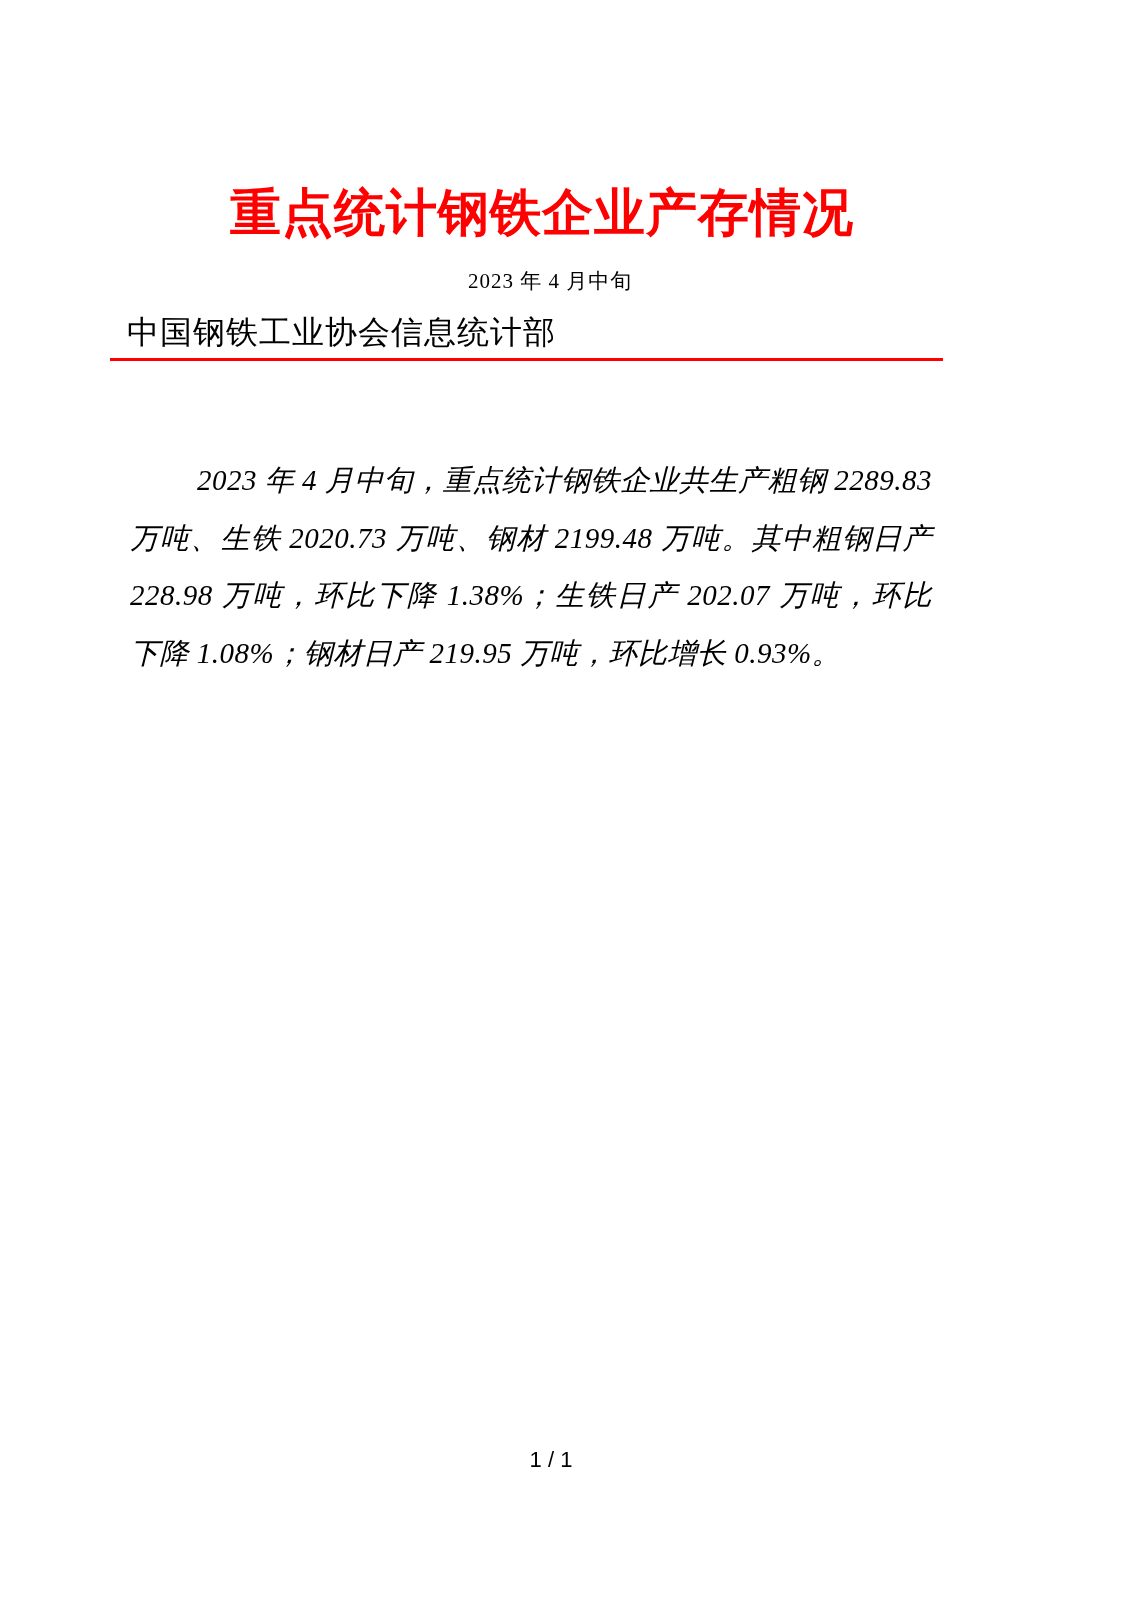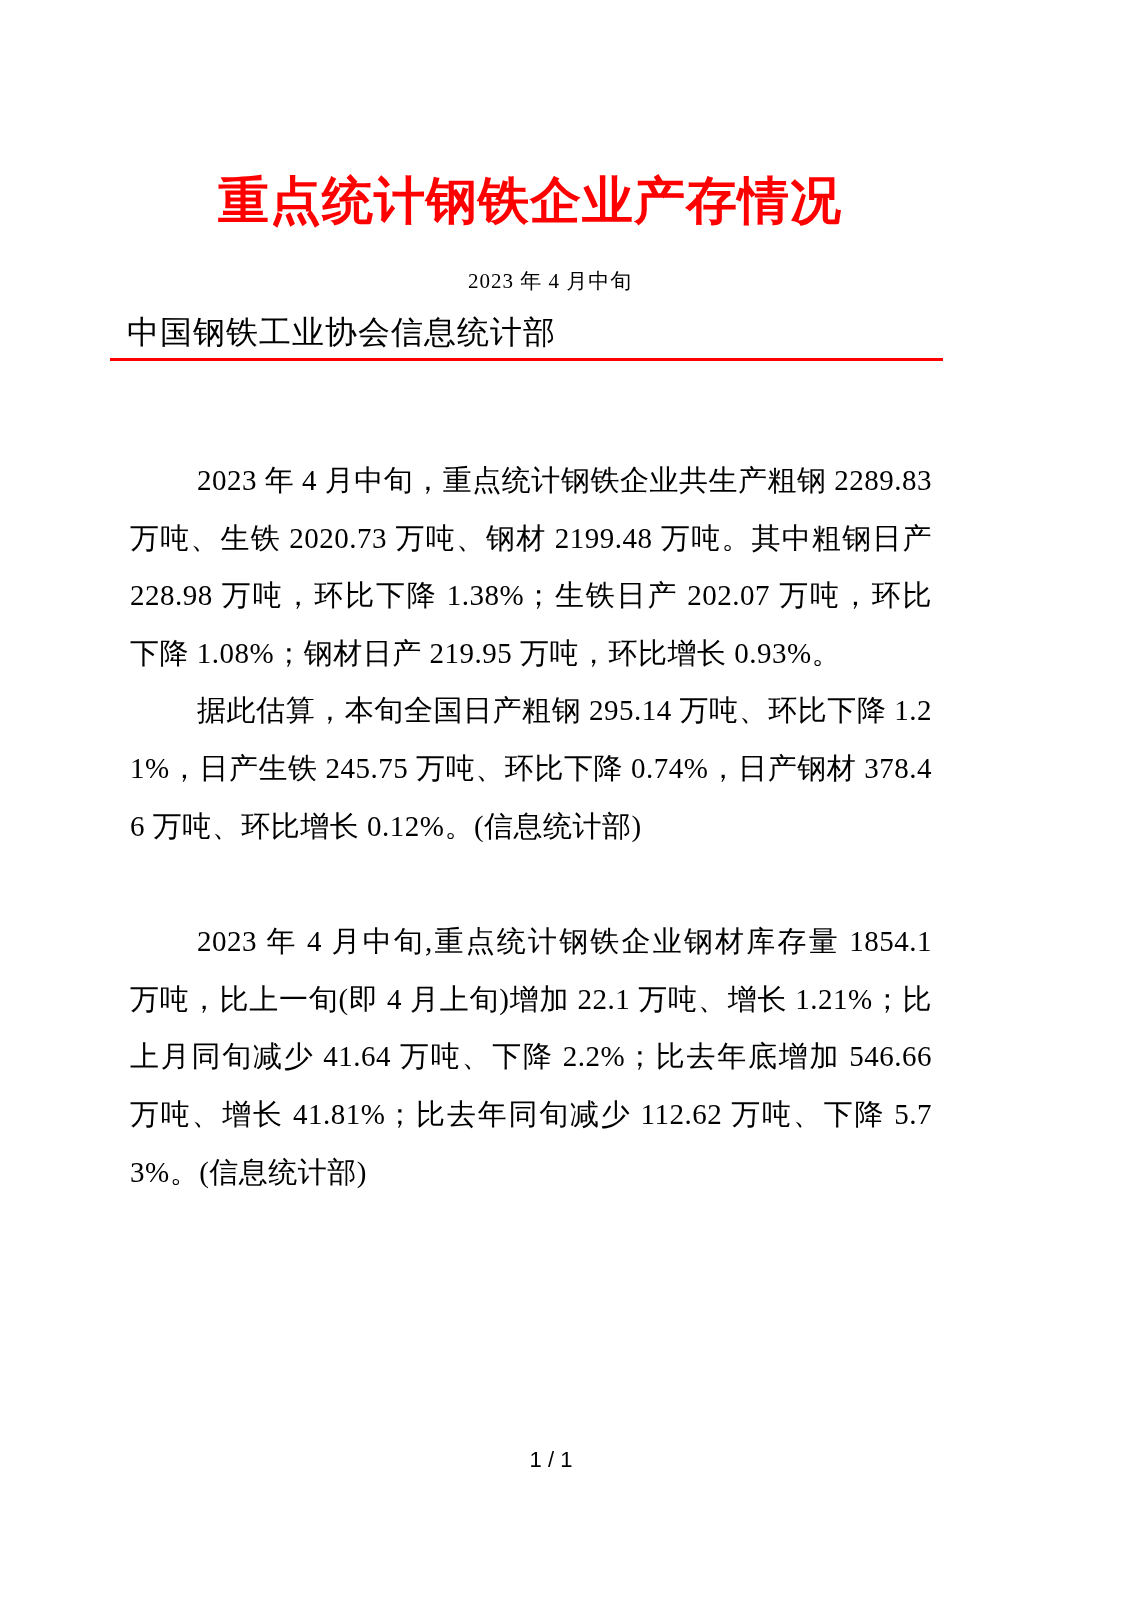--- a/index.html
+++ b/index.html
@@ -18,21 +18,21 @@
   .page {
     position: absolute;
     inset: 0;
     background: #ffffff;
   }
   .doc-title {
     position: absolute;
     top: 168px;
     left: 115px;
     width: 830px;
-    margin: 0;
+    margin: 12px;
     text-align: center;
     font-family: "DejaVu Sans", "Liberation Sans", sans-serif;
     font-weight: bold;
     font-size: 51px;
     line-height: 66px;
     letter-spacing: 1px;
     color: #FF0000;
   }
   .doc-subtitle {
     position: absolute;
@@ -69,20 +69,21 @@
   }
   .para {
     margin: 0;
     font-size: 29px;
     line-height: 57.6px;
     letter-spacing: 0.5px;
     text-align: justify;
     text-justify: inter-character;
     text-indent: 67px;
     word-break: break-all;
+    font-style: italic;
   }
   .para.gap-before {
     margin-top: 58px;
   }
   .page-footer {
     position: absolute;
     top: 1446px;
     left: 0;
     width: 1102px;
     text-align: center;
@@ -100,19 +101,17 @@
   <h1 class="doc-title">重点统计钢铁企业产存情况</h1>
 
   <div class="doc-subtitle">2023 年 4 月中旬</div>
 
   <div class="dept-line">中国钢铁工业协会信息统计部</div>
 
   <div class="red-rule"></div>
 
   <div class="body-text">
     <p class="para">2023 年 4 月中旬，重点统计钢铁企业共生产粗钢 2289.83 万吨、生铁 2020.73 万吨、钢材 2199.48 万吨。其中粗钢日产 228.98 万吨，环比下降 1.38%；生铁日产 202.07 万吨，环比下降 1.08%；钢材日产 219.95 万吨，环比增长 0.93%。</p>
-    <p class="para">据此估算，本旬全国日产粗钢 295.14 万吨、环比下降 1.21%，日产生铁 245.75 万吨、环比下降 0.74%，日产钢材 378.46 万吨、环比增长 0.12%。(信息统计部)</p>
-    <p class="para gap-before">2023 年 4 月中旬,重点统计钢铁企业钢材库存量 1854.1 万吨，比上一旬(即 4 月上旬)增加 22.1 万吨、增长 1.21%；比上月同旬减少 41.64 万吨、下降 2.2%；比去年底增加 546.66 万吨、增长 41.81%；比去年同旬减少 112.62 万吨、下降 5.73%。(信息统计部)</p>
   </div>
 
   <div class="page-footer">1 / 1</div>
 
 </div>
 
 </body></html>

